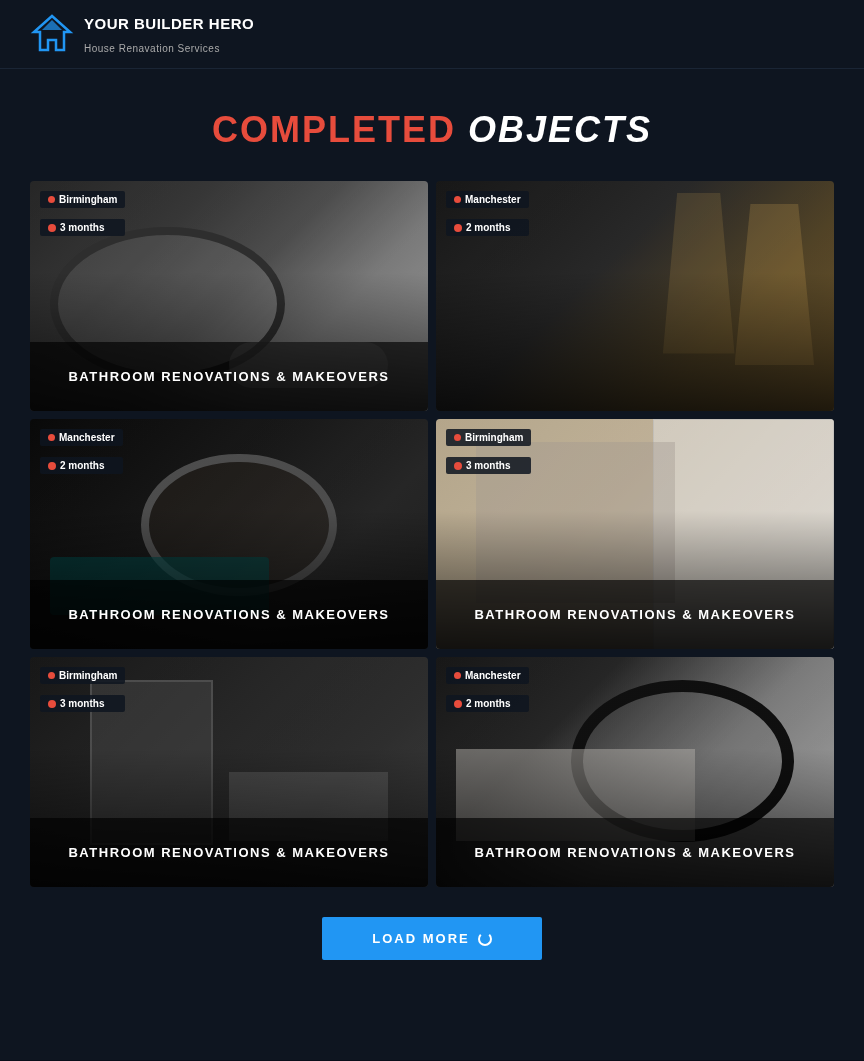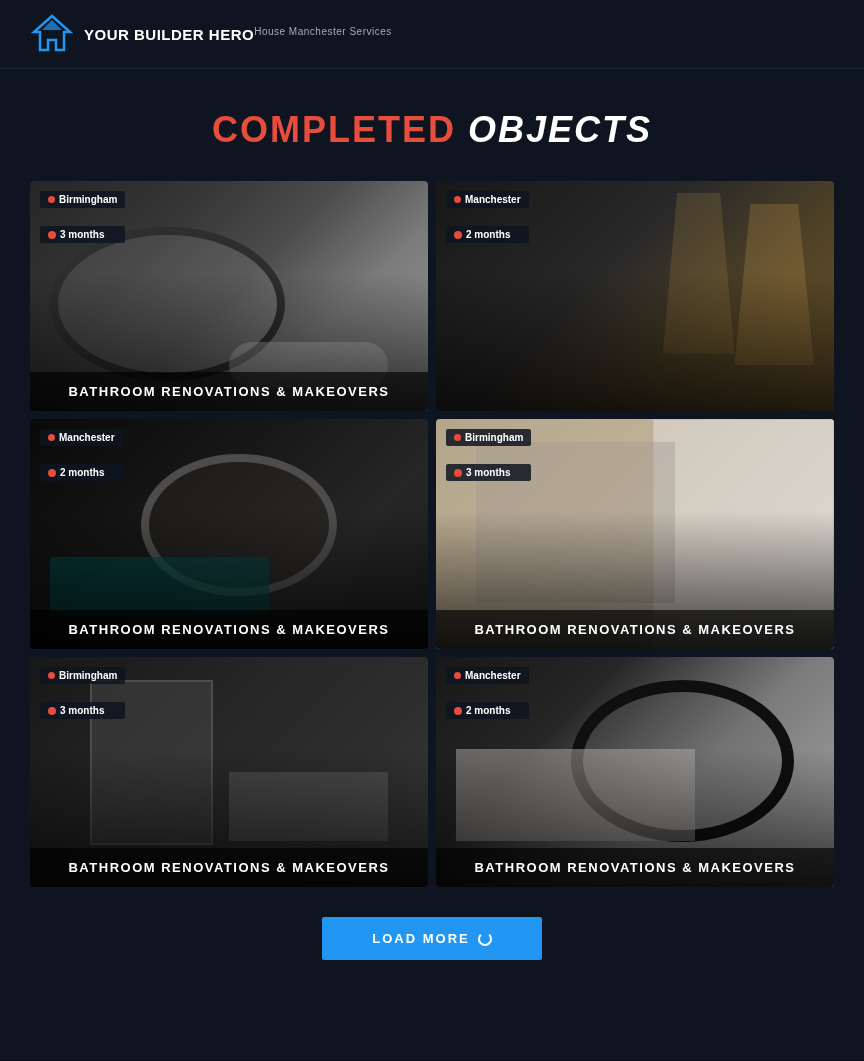--- a/index.html
+++ b/index.html
@@ -24,21 +24,22 @@
       display: flex;
       align-items: center;
       gap: 10px;
     }
     .logo-icon {
       width: 44px;
       height: 44px;
     }
     .logo-text-block {
       display: flex;
-      flex-direction: row;
+      flex-direction: column;
+      gap: 11px;
     }
     .logo-title {
       font-size: 15px;
       font-weight: 800;
       color: #fff;
       letter-spacing: 0.5px;
       text-transform: uppercase;
     }
     .logo-subtitle {
       font-size: 10px;
@@ -108,21 +109,21 @@
       position: absolute;
       top: 0; left: 0; right: 0; bottom: 0;
       background: linear-gradient(to bottom, rgba(0,0,0,0.1) 40%, rgba(0,0,0,0.75) 100%);
     }
     .project-card-badges {
       position: absolute;
       top: 10px;
       left: 10px;
       display: flex;
       flex-direction: column;
-      gap: 18px;
+      gap: 11px;
     }
     .badge {
       display: flex;
       align-items: center;
       gap: 4px;
       background: rgba(14,21,32,0.85);
       color: #fff;
       font-size: 10px;
       padding: 3px 8px;
       border-radius: 2px;
@@ -139,21 +140,21 @@
       height: 8px;
       background: #e74c3c;
       border-radius: 50%;
     }
     .project-card-label {
       position: absolute;
       bottom: 0;
       left: 0; right: 0;
       background: rgba(0,0,0,0.65);
       text-align: center;
-      padding: 12px;
+      padding: 27px;
       font-size: 13px;
       font-weight: 700;
       letter-spacing: 1.5px;
       text-transform: uppercase;
       color: #fff;
     }
 
     
     .card-bath1 .project-card-bg {
       background: linear-gradient(135deg, #2a2a2a 0%, #3d3d3d 30%, #555 50%, #888 70%, #aaa 100%);
@@ -324,21 +325,21 @@
 <body>
 
 <header>
   <div class="logo-area">
     <svg class="logo-icon" viewBox="0 0 44 44">
       <polygon points="22,4 40,20 34,20 34,38 26,38 26,28 18,28 18,38 10,38 10,20 4,20" fill="none" stroke="#2196f3" stroke-width="2.5"></polygon>
       <polygon points="22,8 12,18 32,18" fill="#2196f3" opacity="0.7"></polygon>
     </svg>
     <div class="logo-text-block">
       <span class="logo-title">YOUR BUILDER HERO</span>
-      <span class="logo-subtitle">House Manchester Services</span>
+      <span class="logo-subtitle">House Renavation Services</span>
     </div>
   </div>
 </header>
 
 <section class="page-title-section">
   <h1 class="page-title">
     <span class="highlight">COMPLETED</span><span class="normal"> OBJECTS</span>
   </h1>
 </section>
 

